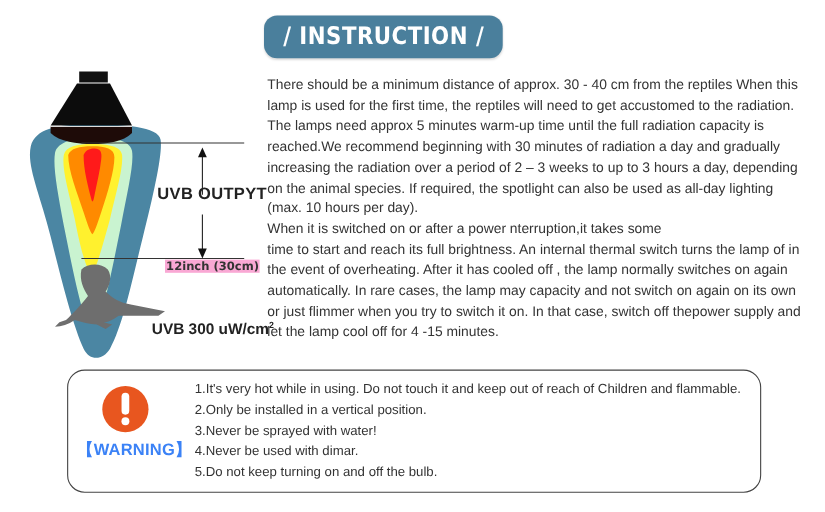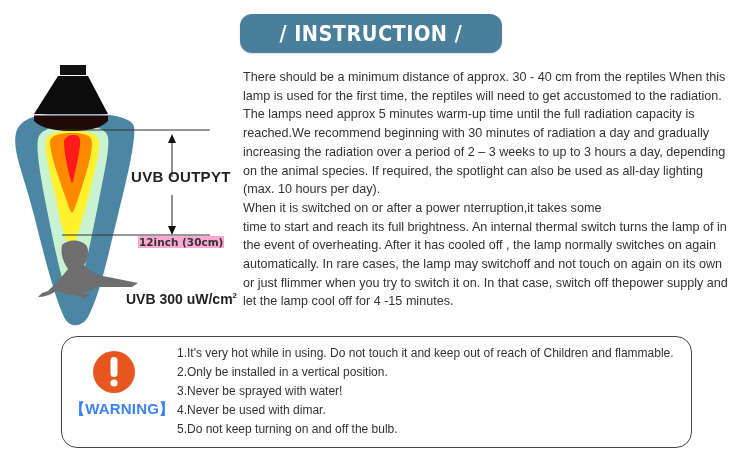--- a/index.html
+++ b/index.html
@@ -1,29 +1,29 @@
 <!DOCTYPE html>
 <html><head>
 <meta charset="utf-8">
 <style>
   html, body { margin: 0; padding: 0; background: #ffffff; }
   body { width: 750px; height: 465px; position: relative; overflow: hidden; font-family: "Liberation Sans", sans-serif; color: #333333; }
 
   .title-banner {
-    position: absolute; left: 240px; top: 14px; width: 262px; height: 39px;
+    position: absolute; left: 240px; top: 14px; width: 217px; height: 39px;
     background: #4a7f9c; border-radius: 12px;
     display: flex; align-items: center; justify-content: center;
     box-shadow: 0 1px 2px rgba(0,0,0,0.15);
   }
   .title-text {
     color: #ffffff; font-family: "DejaVu Sans", sans-serif; font-weight: bold;
     font-size: 22px; letter-spacing: 0.5px; transform: scaleX(0.88);
   }
 
-  .diagram { position: absolute; left: 0; top: 55px; width: 240px; height: 280px; }
+  .diagram { position: absolute; left: 12px; top: 55px; width: 240px; height: 280px; }
 
   .label-uvb-output {
     position: absolute; left: 131px; top: 113px; font-size: 15px; font-weight: bold; color: #222;
     letter-spacing: 0.3px;
   }
   .label-distance {
     position: absolute; left: 138px; top: 181px; font-size: 10.5px; color: #333;
     font-family: "DejaVu Sans", sans-serif; background: #f9a8d4; padding: 0 1px; font-weight: bold;
   }
   .label-uvb-300 {
@@ -100,21 +100,21 @@
   <p>There should be a minimum distance of approx. 30 - 40 cm from the reptiles  When this</p>
   <p>lamp is used for the first time, the reptiles will need to get accustomed to the radiation.</p>
   <p>The lamps need approx 5 minutes warm-up time until the full radiation capacity is</p>
   <p>reached.We recommend beginning with 30 minutes of radiation a day and gradually</p>
   <p>increasing the radiation over a period of 2 – 3 weeks to up to 3 hours a day, depending</p>
   <p>on the animal species. If required, the spotlight can also be used as all-day lighting</p>
   <p>(max. 10 hours per day).</p>
   <p>When it is switched on or after a power nterruption,it takes some</p>
   <p>time to start and reach its full brightness. An internal thermal switch turns the lamp of  in</p>
   <p>the event of overheating. After it has cooled off , the lamp normally switches on again</p>
-  <p>automatically. In rare cases, the lamp may switchoff and not touch on again on its own</p>
+  <p>automatically. In rare cases, the lamp may capacity and not switch on again on its own</p>
   <p>or just flimmer when you try to switch it on. In that case, switch off  thepower supply and</p>
   <p>let the lamp cool off  for 4 -15 minutes.</p>
 </div>
 
 <div class="warning-box"></div>
 <svg class="warning-icon" viewBox="0 0 44 44">
   <circle cx="22" cy="22" r="21" fill="#e8561f"></circle>
   <rect x="18.5" y="7" width="7" height="20" rx="3.5" fill="#ffffff"></rect>
   <circle cx="22" cy="33" r="3.6" fill="#ffffff"></circle>
 </svg>

